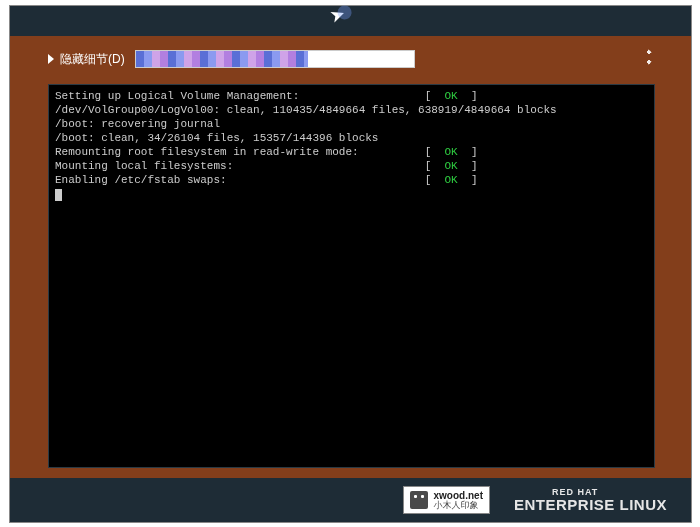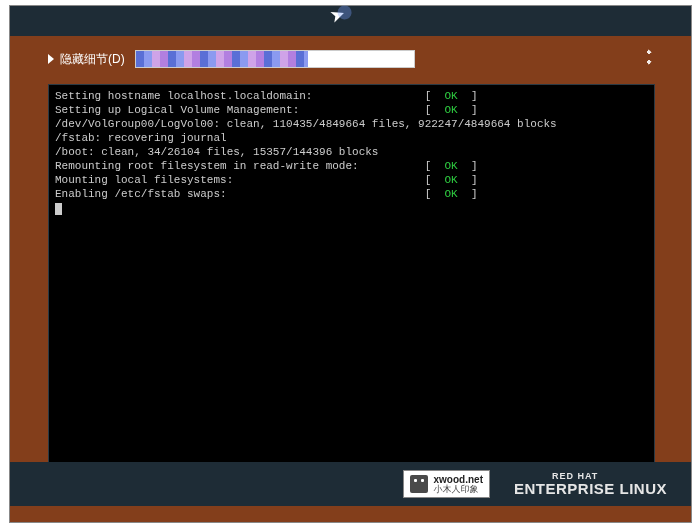--- a/index.html
+++ b/index.html
@@ -124,21 +124,21 @@
   .term-cursor {
     display: inline-block;
     width: 7px; height: 12px;
     background: #ccc;
     vertical-align: bottom;
   }
 
   
   .footer {
     position: absolute;
-    left: 0; right: 0; bottom: 16px;
+    left: 0; right: 0; bottom: 0;
     height: 44px;
     background: #1e2c36;
     display: flex;
     align-items: center;
     justify-content: flex-end;
     gap: 24px;
     padding-right: 24px;
   }
   .watermark {
     display: flex;
@@ -190,24 +190,23 @@
       <span class="tri"></span>
       <span>隐藏细节(D)</span>
     </div>
     <div class="progress">
       <div class="fill" style="width:62%"></div>
     </div>
   </div>
   <div class="spinner"></div>
 
   <div class="terminal" id="terminal">
-      <div class="line">Setting hostname localhost.localdomain:                 <span class="ok-br">[  </span><span class="ok-txt">OK</span><span class="ok-br">  ]</span></div>
       <div class="line">Setting up Logical Volume Management:                   <span class="ok-br">[  </span><span class="ok-txt">OK</span><span class="ok-br">  ]</span></div>
-      <div class="line">/dev/VolGroup00/LogVol00: clean, 110435/4849664 files, 922247/4849664 blocks</div>
-      <div class="line">/fstab: recovering journal</div>
+      <div class="line">/dev/VolGroup00/LogVol00: clean, 110435/4849664 files, 638919/4849664 blocks</div>
+      <div class="line">/boot: recovering journal</div>
       <div class="line">/boot: clean, 34/26104 files, 15357/144396 blocks</div>
       <div class="line">Remounting root filesystem in read-write mode:          <span class="ok-br">[  </span><span class="ok-txt">OK</span><span class="ok-br">  ]</span></div>
       <div class="line">Mounting local filesystems:                             <span class="ok-br">[  </span><span class="ok-txt">OK</span><span class="ok-br">  ]</span></div>
       <div class="line">Enabling /etc/fstab swaps:                              <span class="ok-br">[  </span><span class="ok-txt">OK</span><span class="ok-br">  ]</span></div>
       <div class="line"><span class="term-cursor"></span></div>
     </div>
 
   <div class="footer">
     <div class="watermark">
       <div class="wm-icon"></div>

